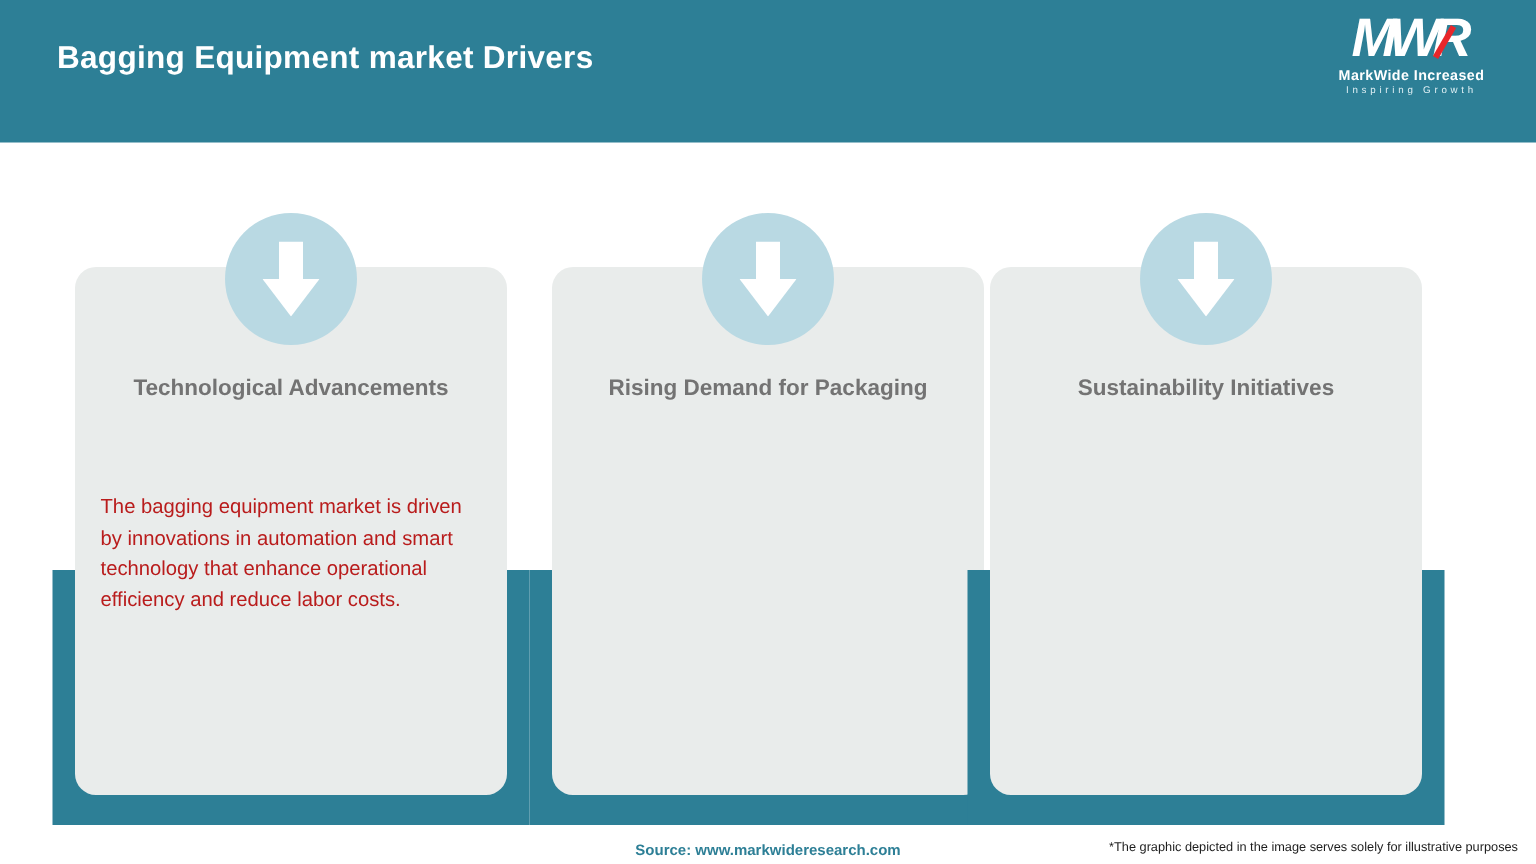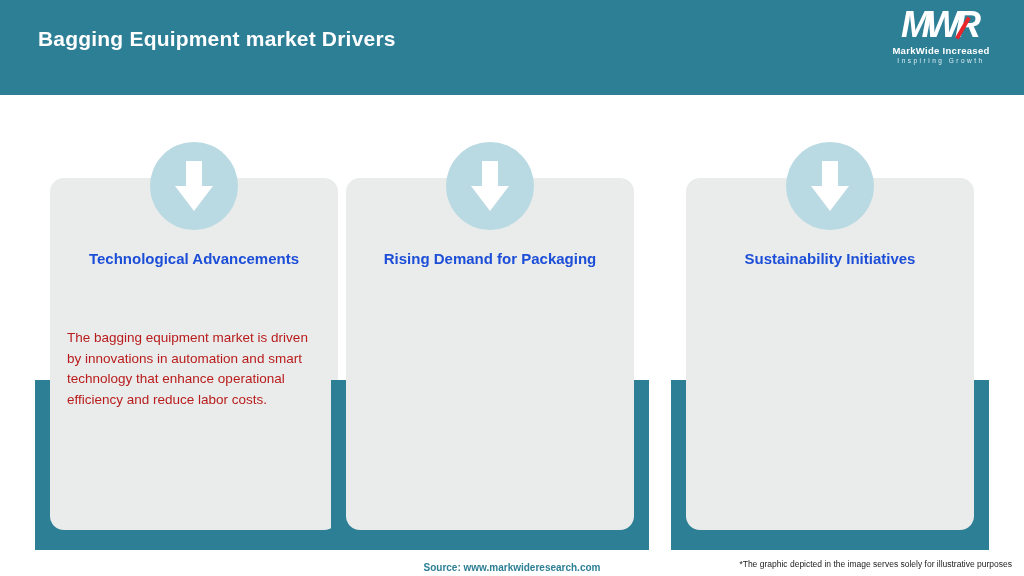--- a/index.html
+++ b/index.html
@@ -72,22 +72,22 @@
   }
 
   
   .card-wrap {
     position: absolute;
     top: 178px;
     width: 288px;
     height: 352px;
   }
   .wrap-0 { left: 50px; }
-  .wrap-1 { left: 346px; }
-  .wrap-2 { left: 686px; }
+  .wrap-1 { left: 368px; }
+  .wrap-2 { left: 660px; }
 
   .teal-back {
     position: absolute;
     left: -15px;
     right: -15px;
     top: 202px;
     height: 170px;
     background: #2d7f96;
   }
   .card {
@@ -111,21 +111,21 @@
   }
   .arrow-icon svg { display: block; }
   .card-title {
     position: absolute;
     top: 72px;
     left: 8px;
     right: 8px;
     text-align: center;
     font-size: 15px;
     font-weight: bold;
-    color: #1d4ed8;
+    color: #737373;
   }
   .card-body {
     position: absolute;
     top: 150px;
     left: 17px;
     right: 13px;
     font-size: 13.5px;
     line-height: 1.52;
     color: #b91c1c;
   }

